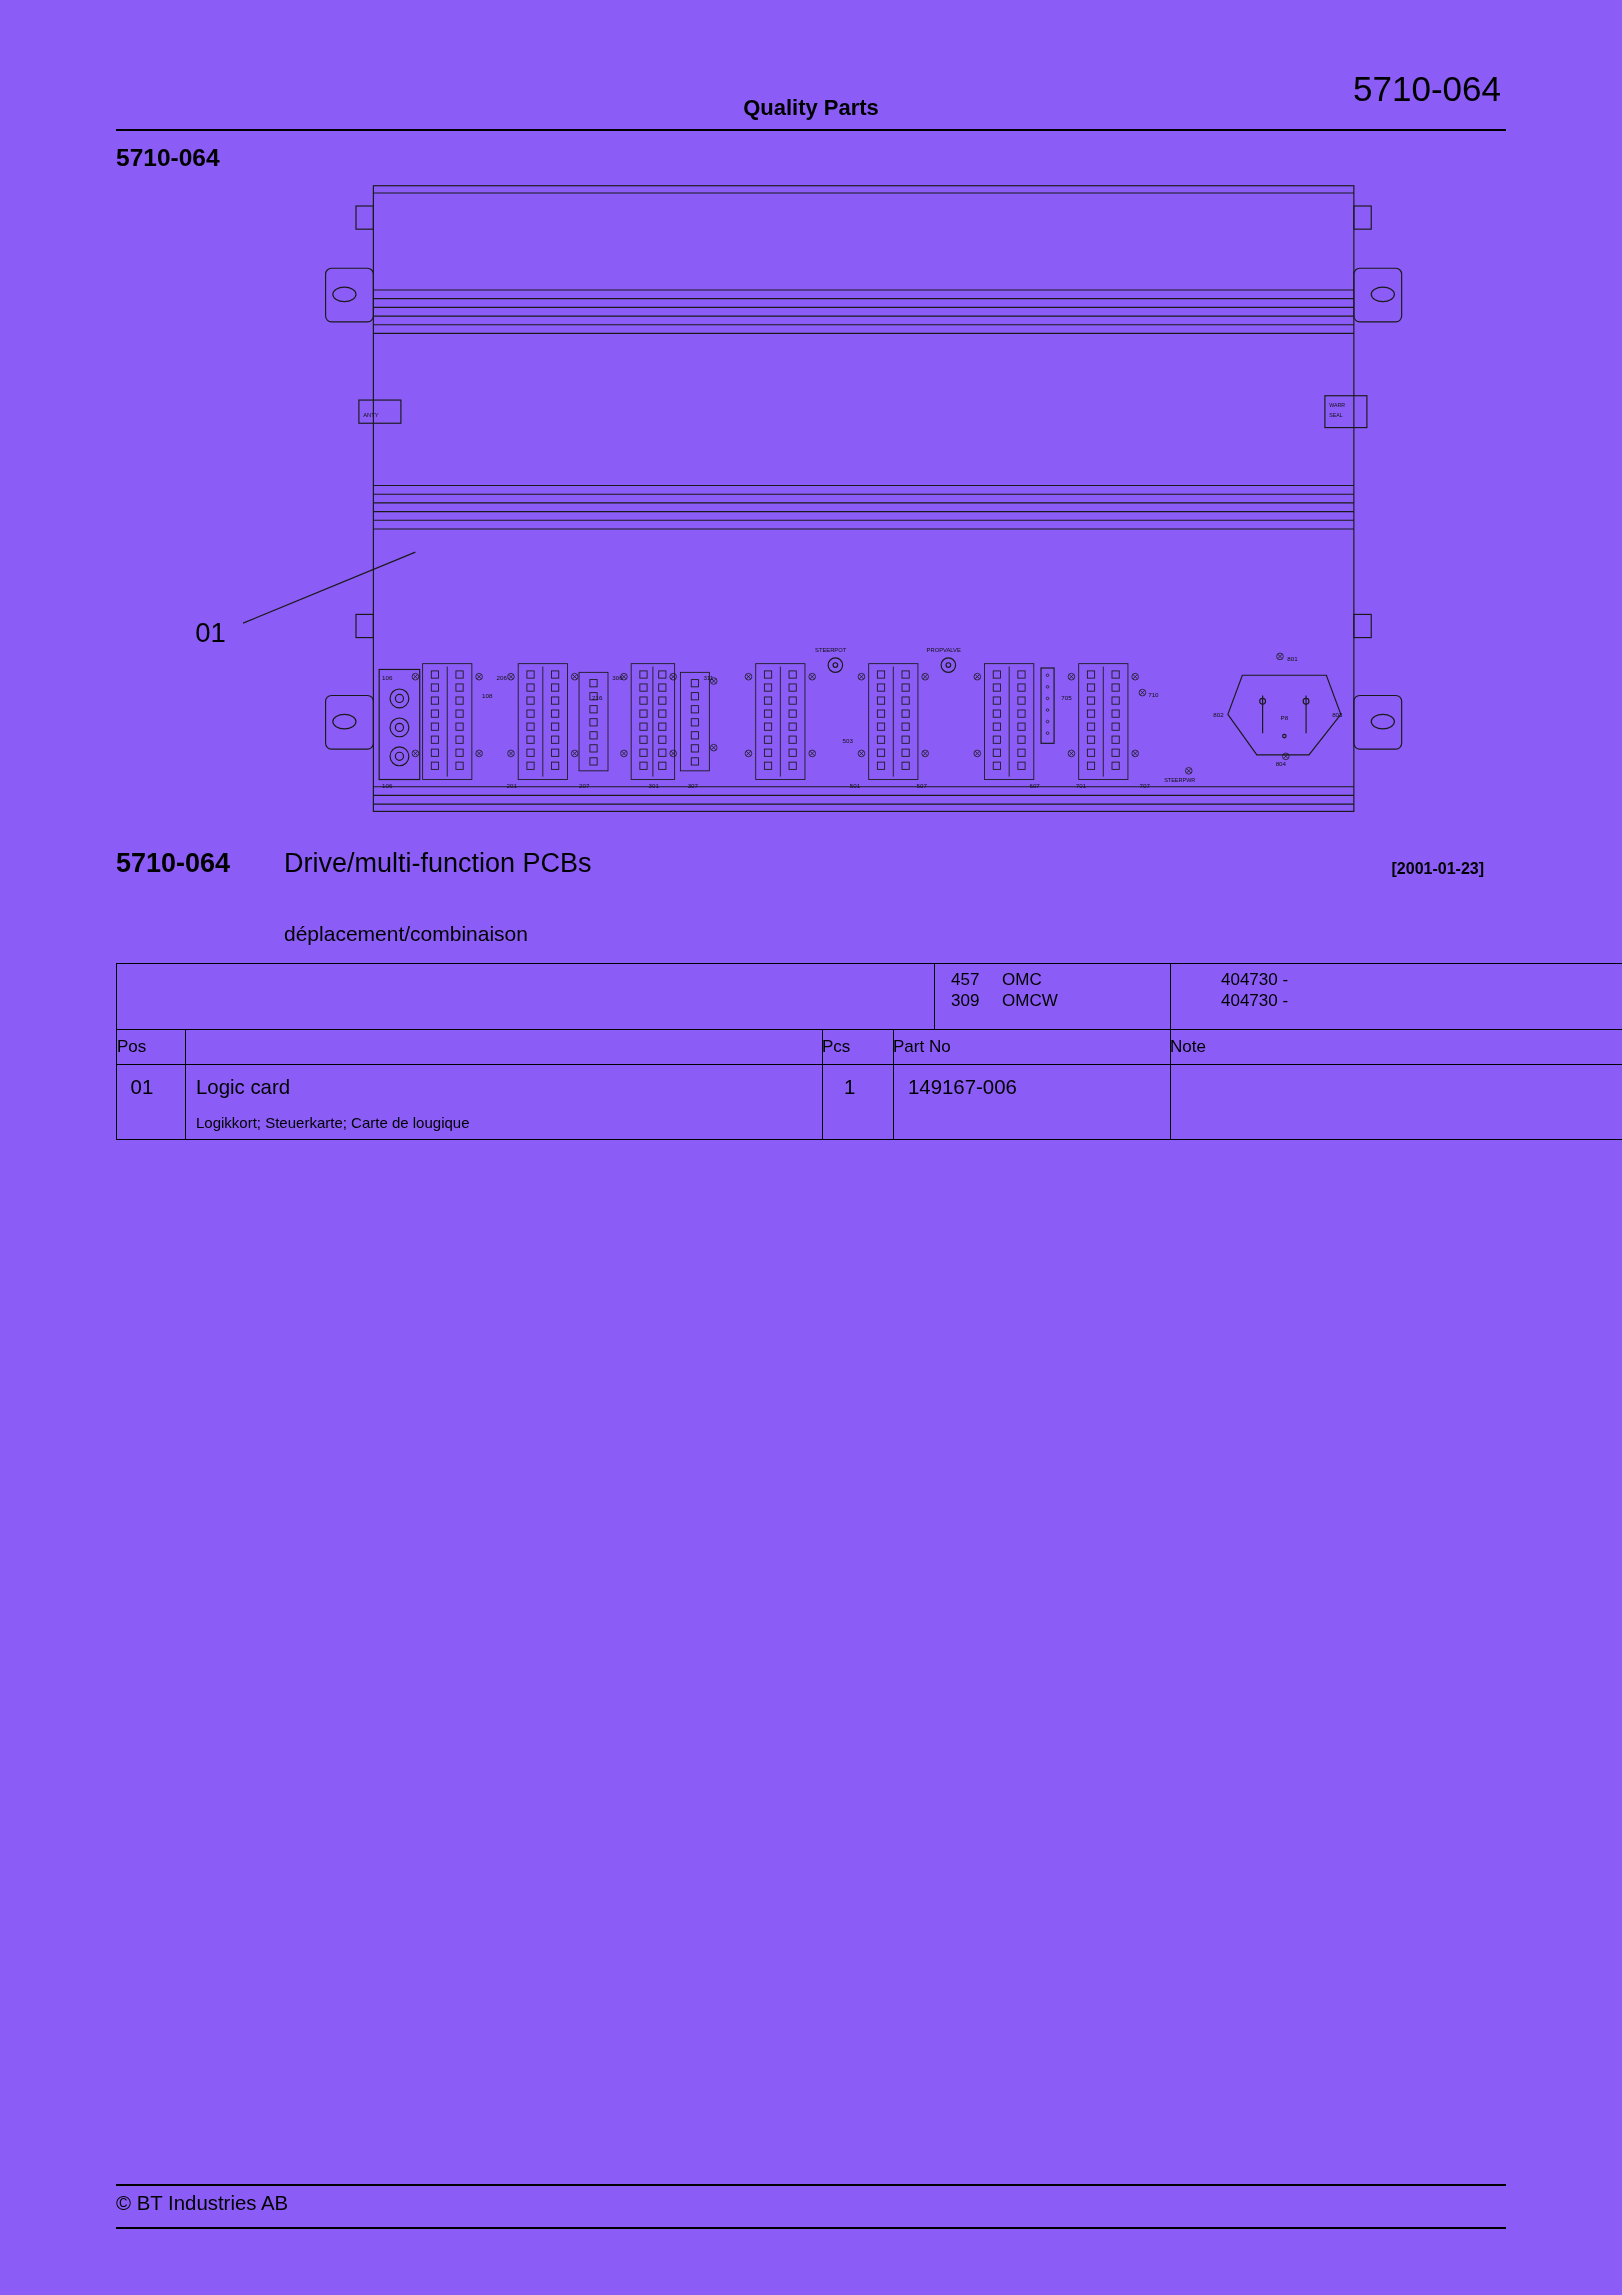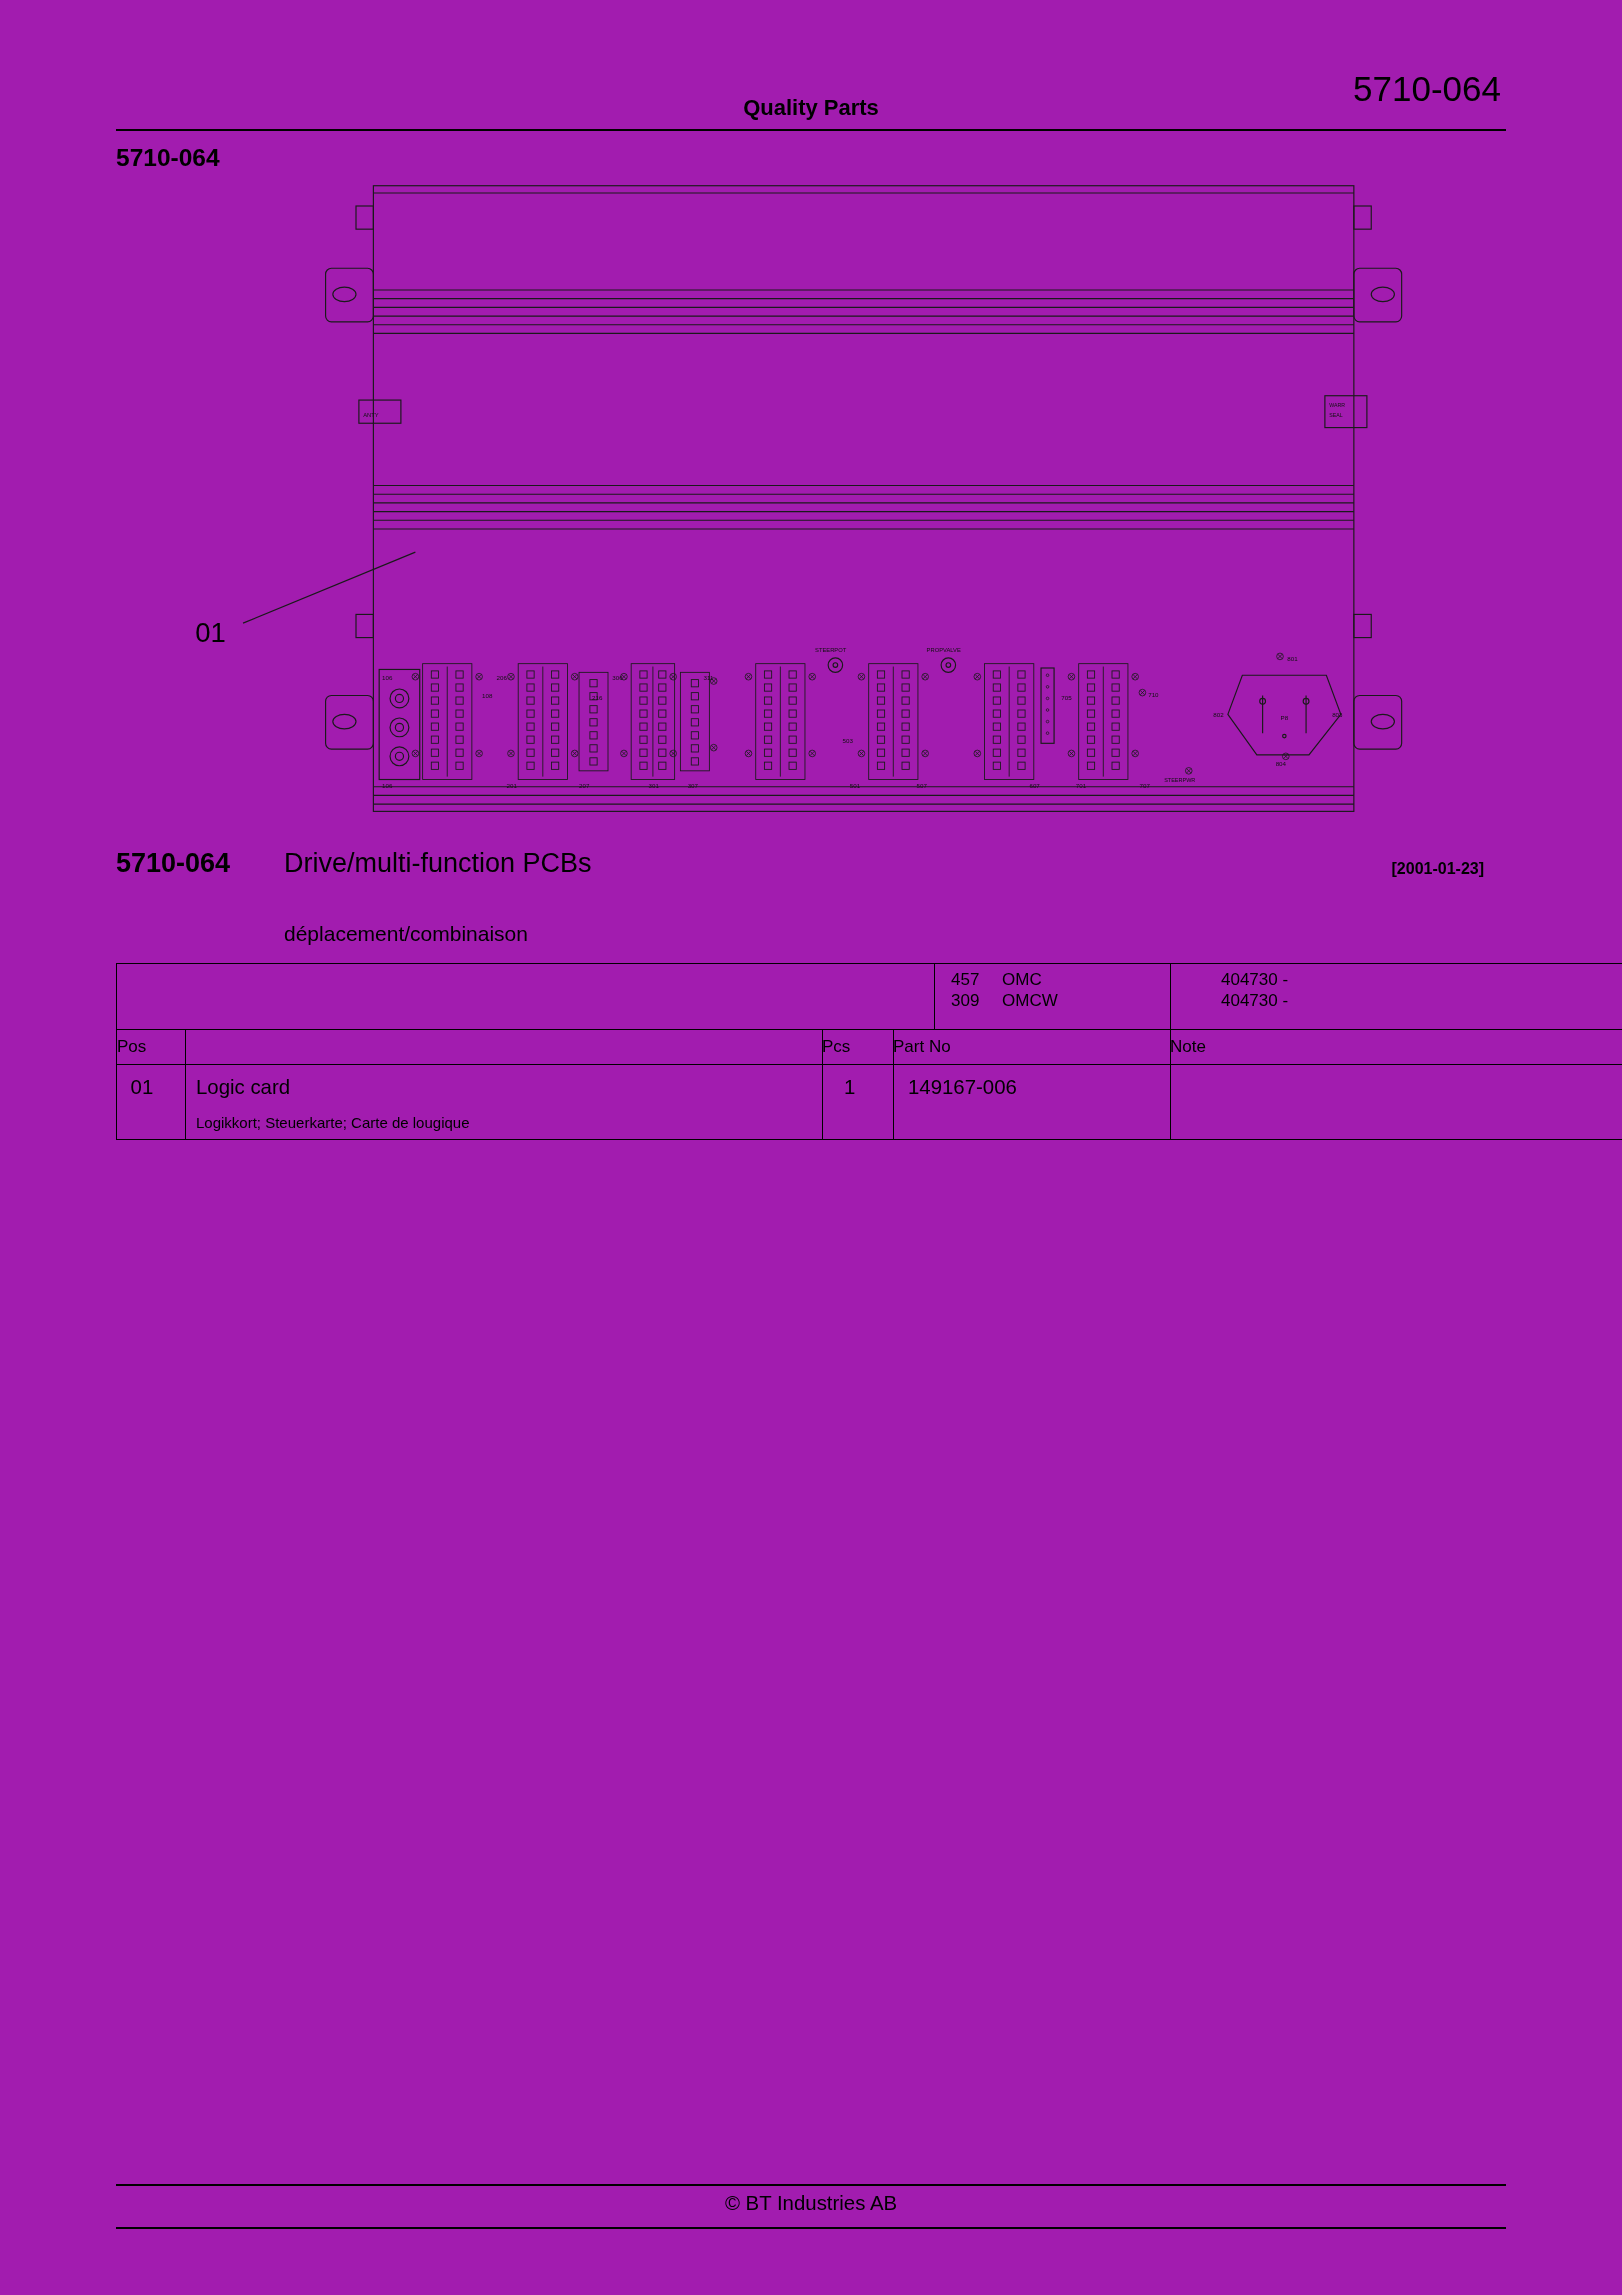--- a/index.html
+++ b/index.html
@@ -1,35 +1,35 @@
 <!DOCTYPE html>
 <html style="font-size:11px"><head>
 <meta charset="utf-8">
 <style>
   *{box-sizing:border-box}
   html,body{margin:0;padding:0;background:#fff}
-  .page{position:relative;width:1622px;height:2295px;background:#a21caf;
+  .page{position:relative;width:1622px;height:2295px;background:#8b5cf6;
         font-family:"Liberation Sans",sans-serif;color:#000;overflow:hidden}
   .hr{position:absolute;background:#000;height:2px}
   .vl{position:absolute;width:1.4px;background:#000}
   .hl{position:absolute;left:0;height:1.4px;background:#000;width:100%}
   .hdr-title{position:absolute;left:116px;top:95px;width:1390px;text-align:center;
              font-size:22px;font-weight:bold}
   .hdr-doc{position:absolute;right:121px;top:71px;font-size:35px;line-height:1}
   .sec-label{position:absolute;left:116px;top:144px;font-size:24.5px;font-weight:bold}
   .h2num{position:absolute;left:116px;top:848px;font-size:27px;font-weight:bold}
   .h2title{position:absolute;left:284px;top:848px;font-size:27px;font-weight:normal}
   .h2date{position:absolute;right:138px;top:860px;font-size:16px;font-weight:bold}
   .subt{position:absolute;left:284px;font-size:21px;line-height:1.2}
   .tbl{position:absolute;left:116px;top:963px;width:1600px;height:177px;border:1.4px solid #000}
   .cell-label{position:absolute;top:65px;height:35px;line-height:35px;font-size:17px;}
   .mrow{position:absolute;font-size:17px;line-height:20.4px}
   .rowtxt{position:absolute;font-size:20.4px;line-height:23px}
   .rowsub{position:absolute;font-size:15px;line-height:17.7px}
-  .footer-txt{position:absolute;left:116px;top:2192px;width:1390px;text-align:center;font-size:20.4px}
+  .footer-txt{position:absolute;left:116px;top:2192px;width:1390px;text-align:left;font-size:20.4px}
   svg{position:absolute}
   text{stroke:none}
 </style>
 </head>
 <body>
 
 <div class="page">
 
   <div class="hdr-title">Quality Parts</div>
   <div class="hdr-doc">5710-064</div>

